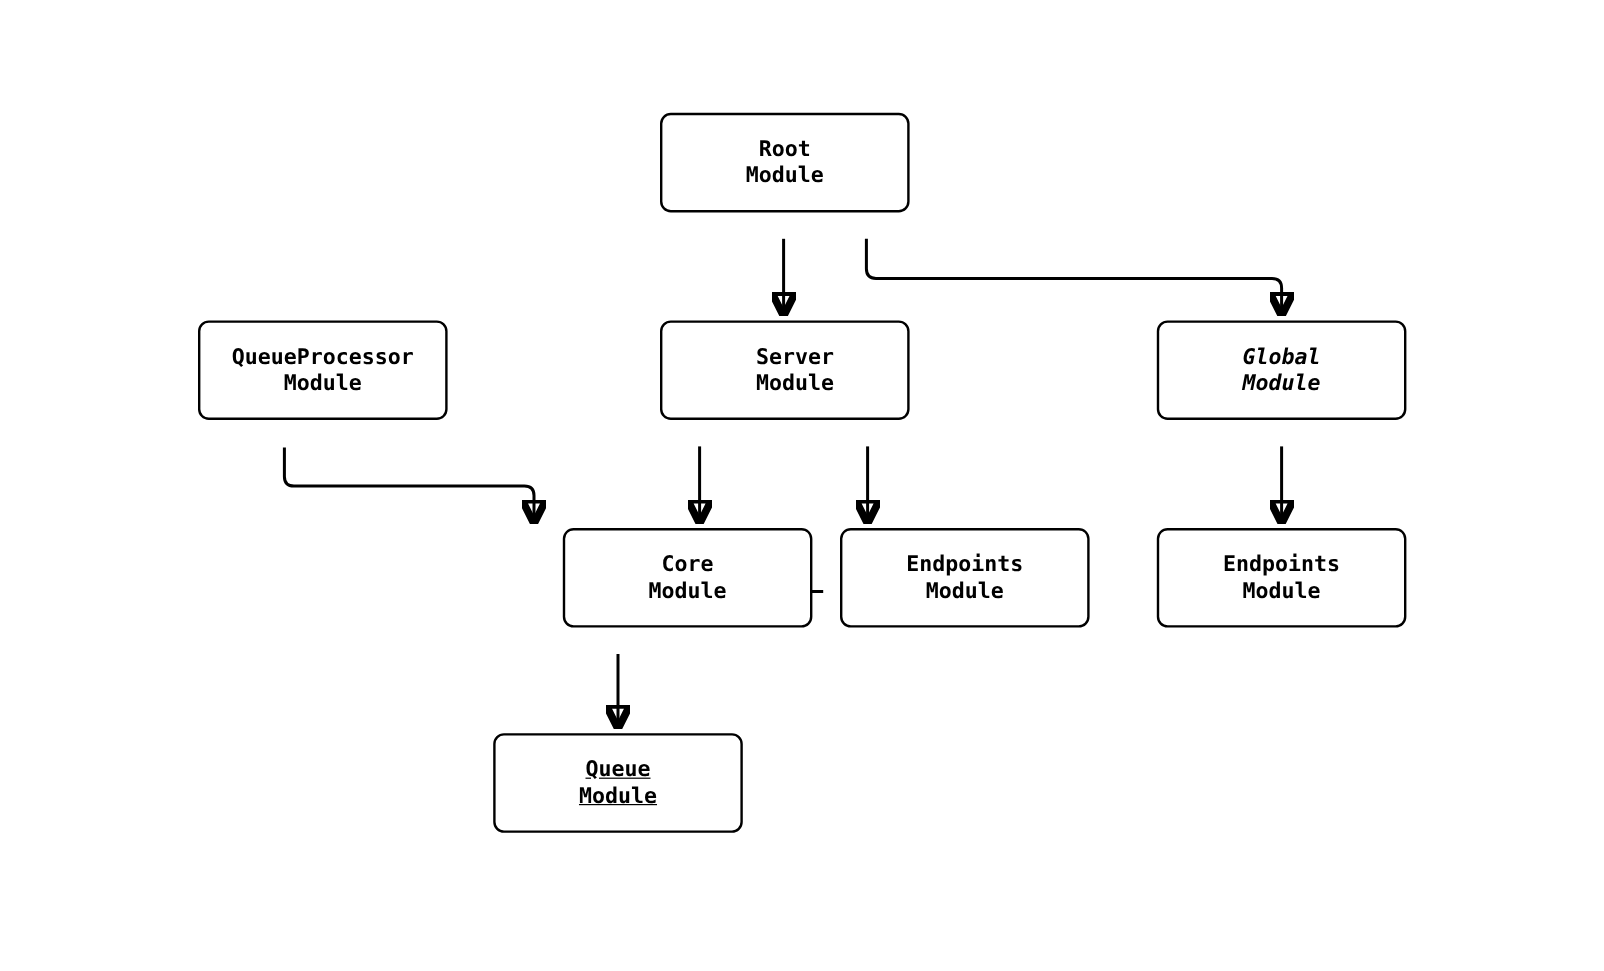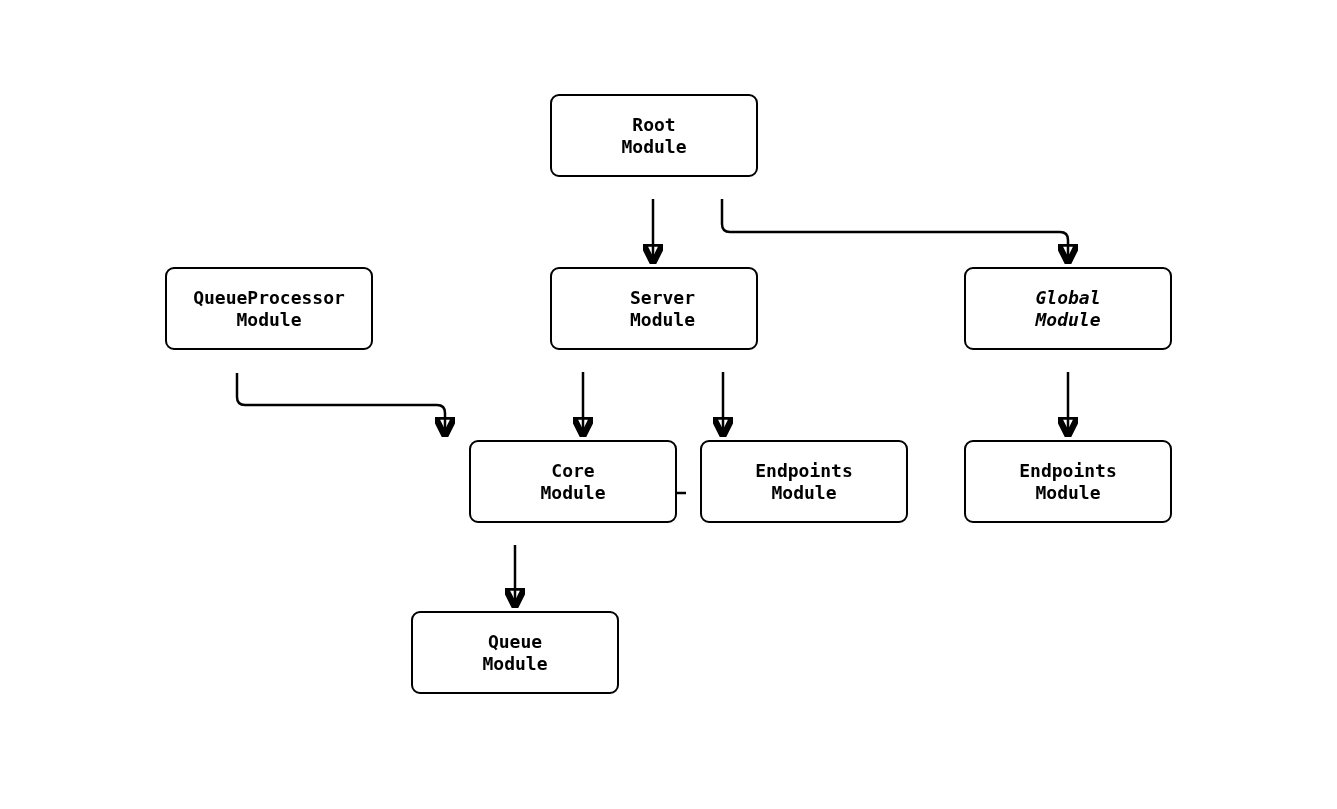--- a/index.html
+++ b/index.html
@@ -45,21 +45,21 @@
     color: #000000;
     text-align: center;
   }
   #node-root            { left: 550px; top: 94px;  }
   #node-queue-processor { left: 133px; top: 267px; margin-left: 32px; }
   #node-server          { left: 550px; top: 267px; padding-left: 17px; }
   #node-global          { left: 964px; top: 267px; font-style: italic; }
   #node-core            { left: 429px; top: 440px; margin-left: 40px; }
   #node-endpoints       { left: 700px; top: 440px; }
   #node-repository      { left: 964px; top: 440px; }
-  #node-queue           { left: 411px; top: 611px; }
+  #node-queue           { left: 411px; top: 611px; text-decoration: underline; }
 </style>
 </head>
 <body>
 
 <div class="canvas">
 
   <svg class="edges" viewBox="0 0 1337 809" xmlns="http://www.w3.org/2000/svg">
     <defs>
       <marker id="arrowhead" viewBox="0 0 8 8" refX="7" refY="4" markerWidth="8" markerHeight="8" orient="auto">
         <path d="M0,0 L8,4 L0,8 Z" fill="#000000" stroke="none"></path>

